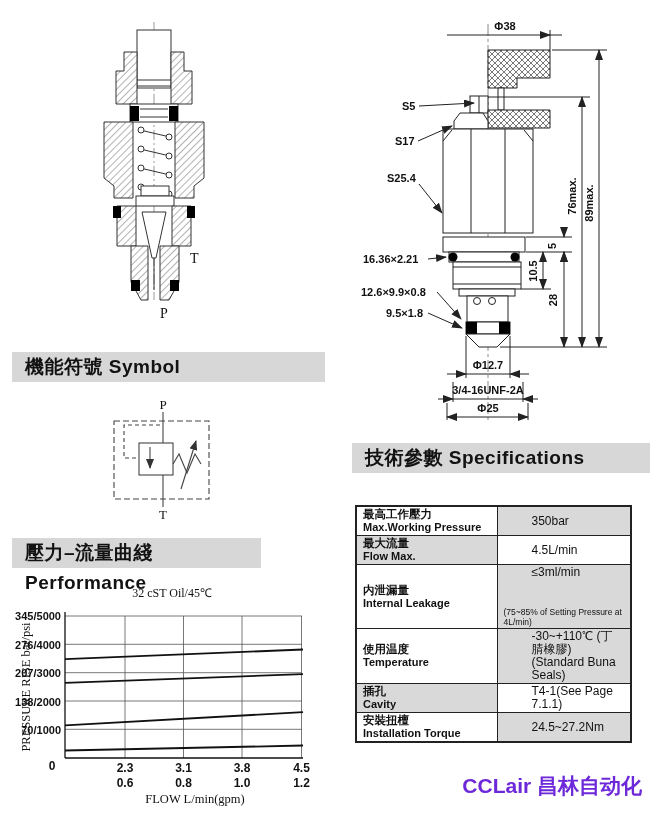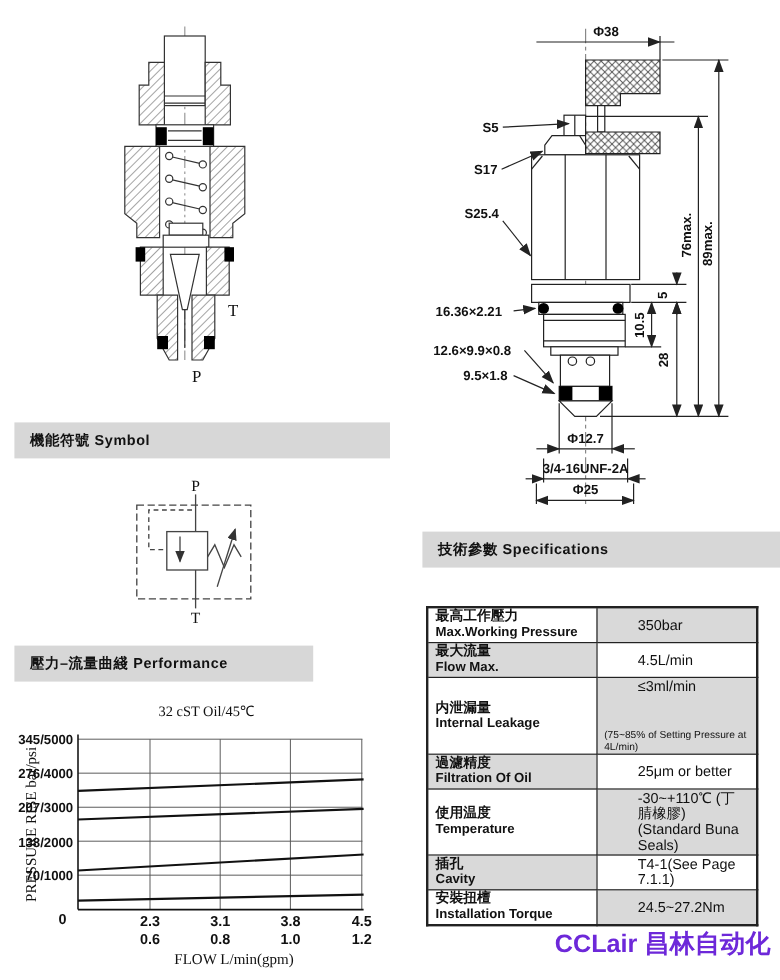--- a/index.html
+++ b/index.html
@@ -1,19 +1,19 @@
 <!DOCTYPE html>
 <html><head>
 <meta charset="utf-8">
 <style>
   html,body{margin:0;padding:0;}
   body{width:650px;height:817px;position:relative;background:#ffffff;
        font-family:"Liberation Sans",sans-serif;color:#111;overflow:hidden;}
   .hdr{position:absolute;background:#d7d7d7;color:#121212;font-weight:bold;
-       font-size:12px;line-height:30px;padding-left:13px;box-sizing:border-box;
+       font-size:19px;line-height:30px;padding-left:13px;box-sizing:border-box;
        letter-spacing:.5px;}
   #symbol-hdr{left:12px;top:352px;width:313px;height:30px;}
   #perf-hdr{left:12px;top:538px;width:249px;height:30px;}
   #spec-hdr{left:352px;top:443px;width:324px;height:30px;}
   #logo{position:absolute;right:8px;top:772px;font-size:21px;font-weight:bold;color:#6d28d9;}
   svg{position:absolute;}
   svg text{font-family:"Liberation Sans",sans-serif;fill:#111;}
   svg text.ser{font-family:"Liberation Serif",serif;}
   #spec{position:absolute;left:355px;top:505px;width:275px;border-collapse:collapse;
         table-layout:fixed;border:2px solid #222;}
@@ -277,29 +277,20 @@
         <td class="">
           <div class="zh">内泄漏量</div>
           <div class="en">Internal Leakage</div>
         </td>
         <td class="shade">
           <div class="vmain">≤3ml/min</div>
           <div class="vsub">(75~85% of Setting Pressure at 4L/min)</div>
         </td>
       </tr>
       <tr>
-        <td class="shade">
-          <div class="zh">過濾精度</div>
-          <div class="en">Filtration Of Oil</div>
-        </td>
-        <td class="">
-          <div class="vmain">25μm or better</div>
-        </td>
-      </tr>
-      <tr>
         <td class="">
           <div class="zh">使用温度</div>
           <div class="en">Temperature</div>
         </td>
         <td class="shade">
           <div class="vmain">-30~+110℃ (丁腈橡膠)</div>
           <div class="vmain">(Standard Buna Seals)</div>
         </td>
       </tr>
       <tr>

